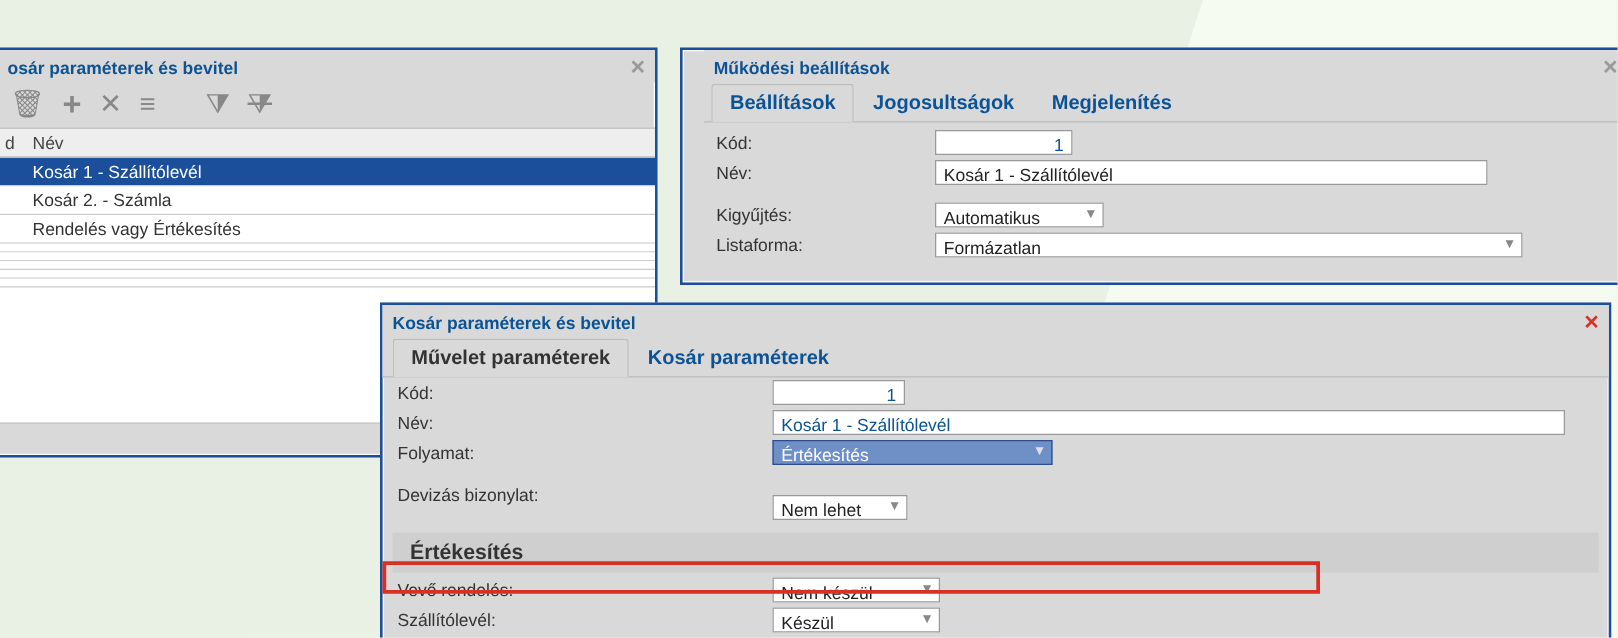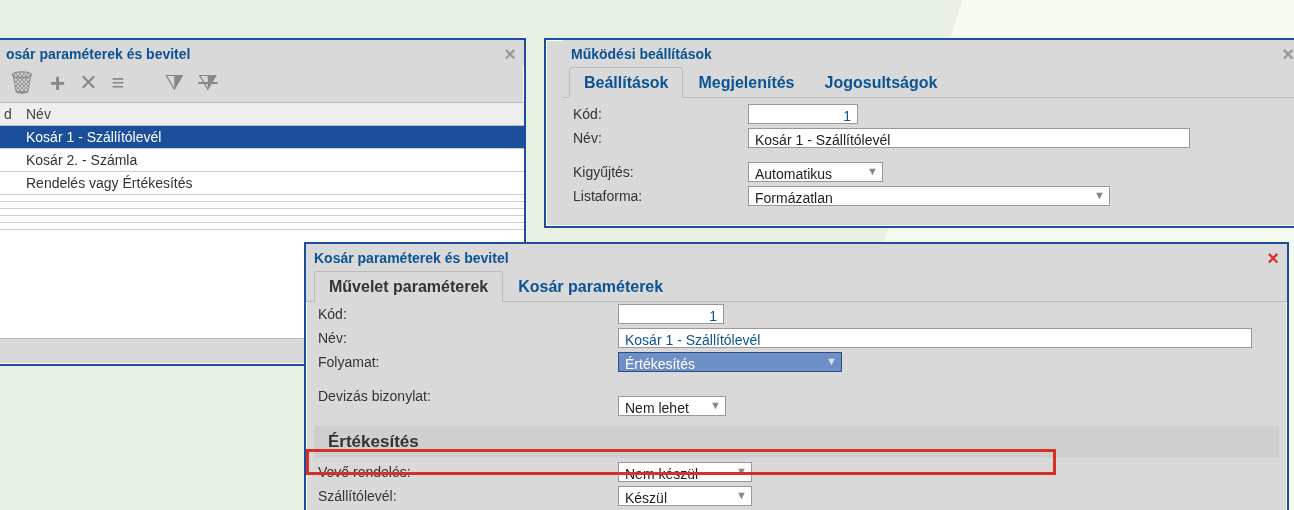--- a/index.html
+++ b/index.html
@@ -243,43 +243,43 @@
   </div>
 </div>
 
 <div id="panelB" class="panel">
   <div class="panel-title-bar">
     <span class="panel-title">Működési beállítások</span>
     <span class="close-x close-gray">×</span>
   </div>
   <div class="tabs">
     <div class="tab active">Beállítások</div>
+    <div class="tab">Jogosultságok</div>
     <div class="tab">Megjelenítés</div>
-    <div class="tab">Jogosultságok</div>
   </div>
   <div class="form-area">
     <div class="form-row">
       <label>Kód:</label>
       <div class="field num">1</div>
     </div>
     <div class="form-row">
       <label>Név:</label>
       <div class="field long">Kosár 1 - Szállítólevél</div>
     </div>
     <div style="height:10px"></div>
     <div class="form-row">
       <label>Kigyűjtés:</label>
       <div class="field dd" style="width:135px">
         <span>Automatikus</span>
         <span class="chev">▼</span>
       </div>
     </div>
     <div class="form-row">
       <label>Listaforma:</label>
-      <div class="field dd" style="width:362px">
+      <div class="field dd" style="width:470px">
         <span>Formázatlan</span>
         <span class="chev">▼</span>
       </div>
     </div>
   </div>
 </div>
 
 <div id="panelC" class="panel">
   <div class="panel-title-bar">
     <span class="panel-title">Kosár paraméterek és bevitel</span>

